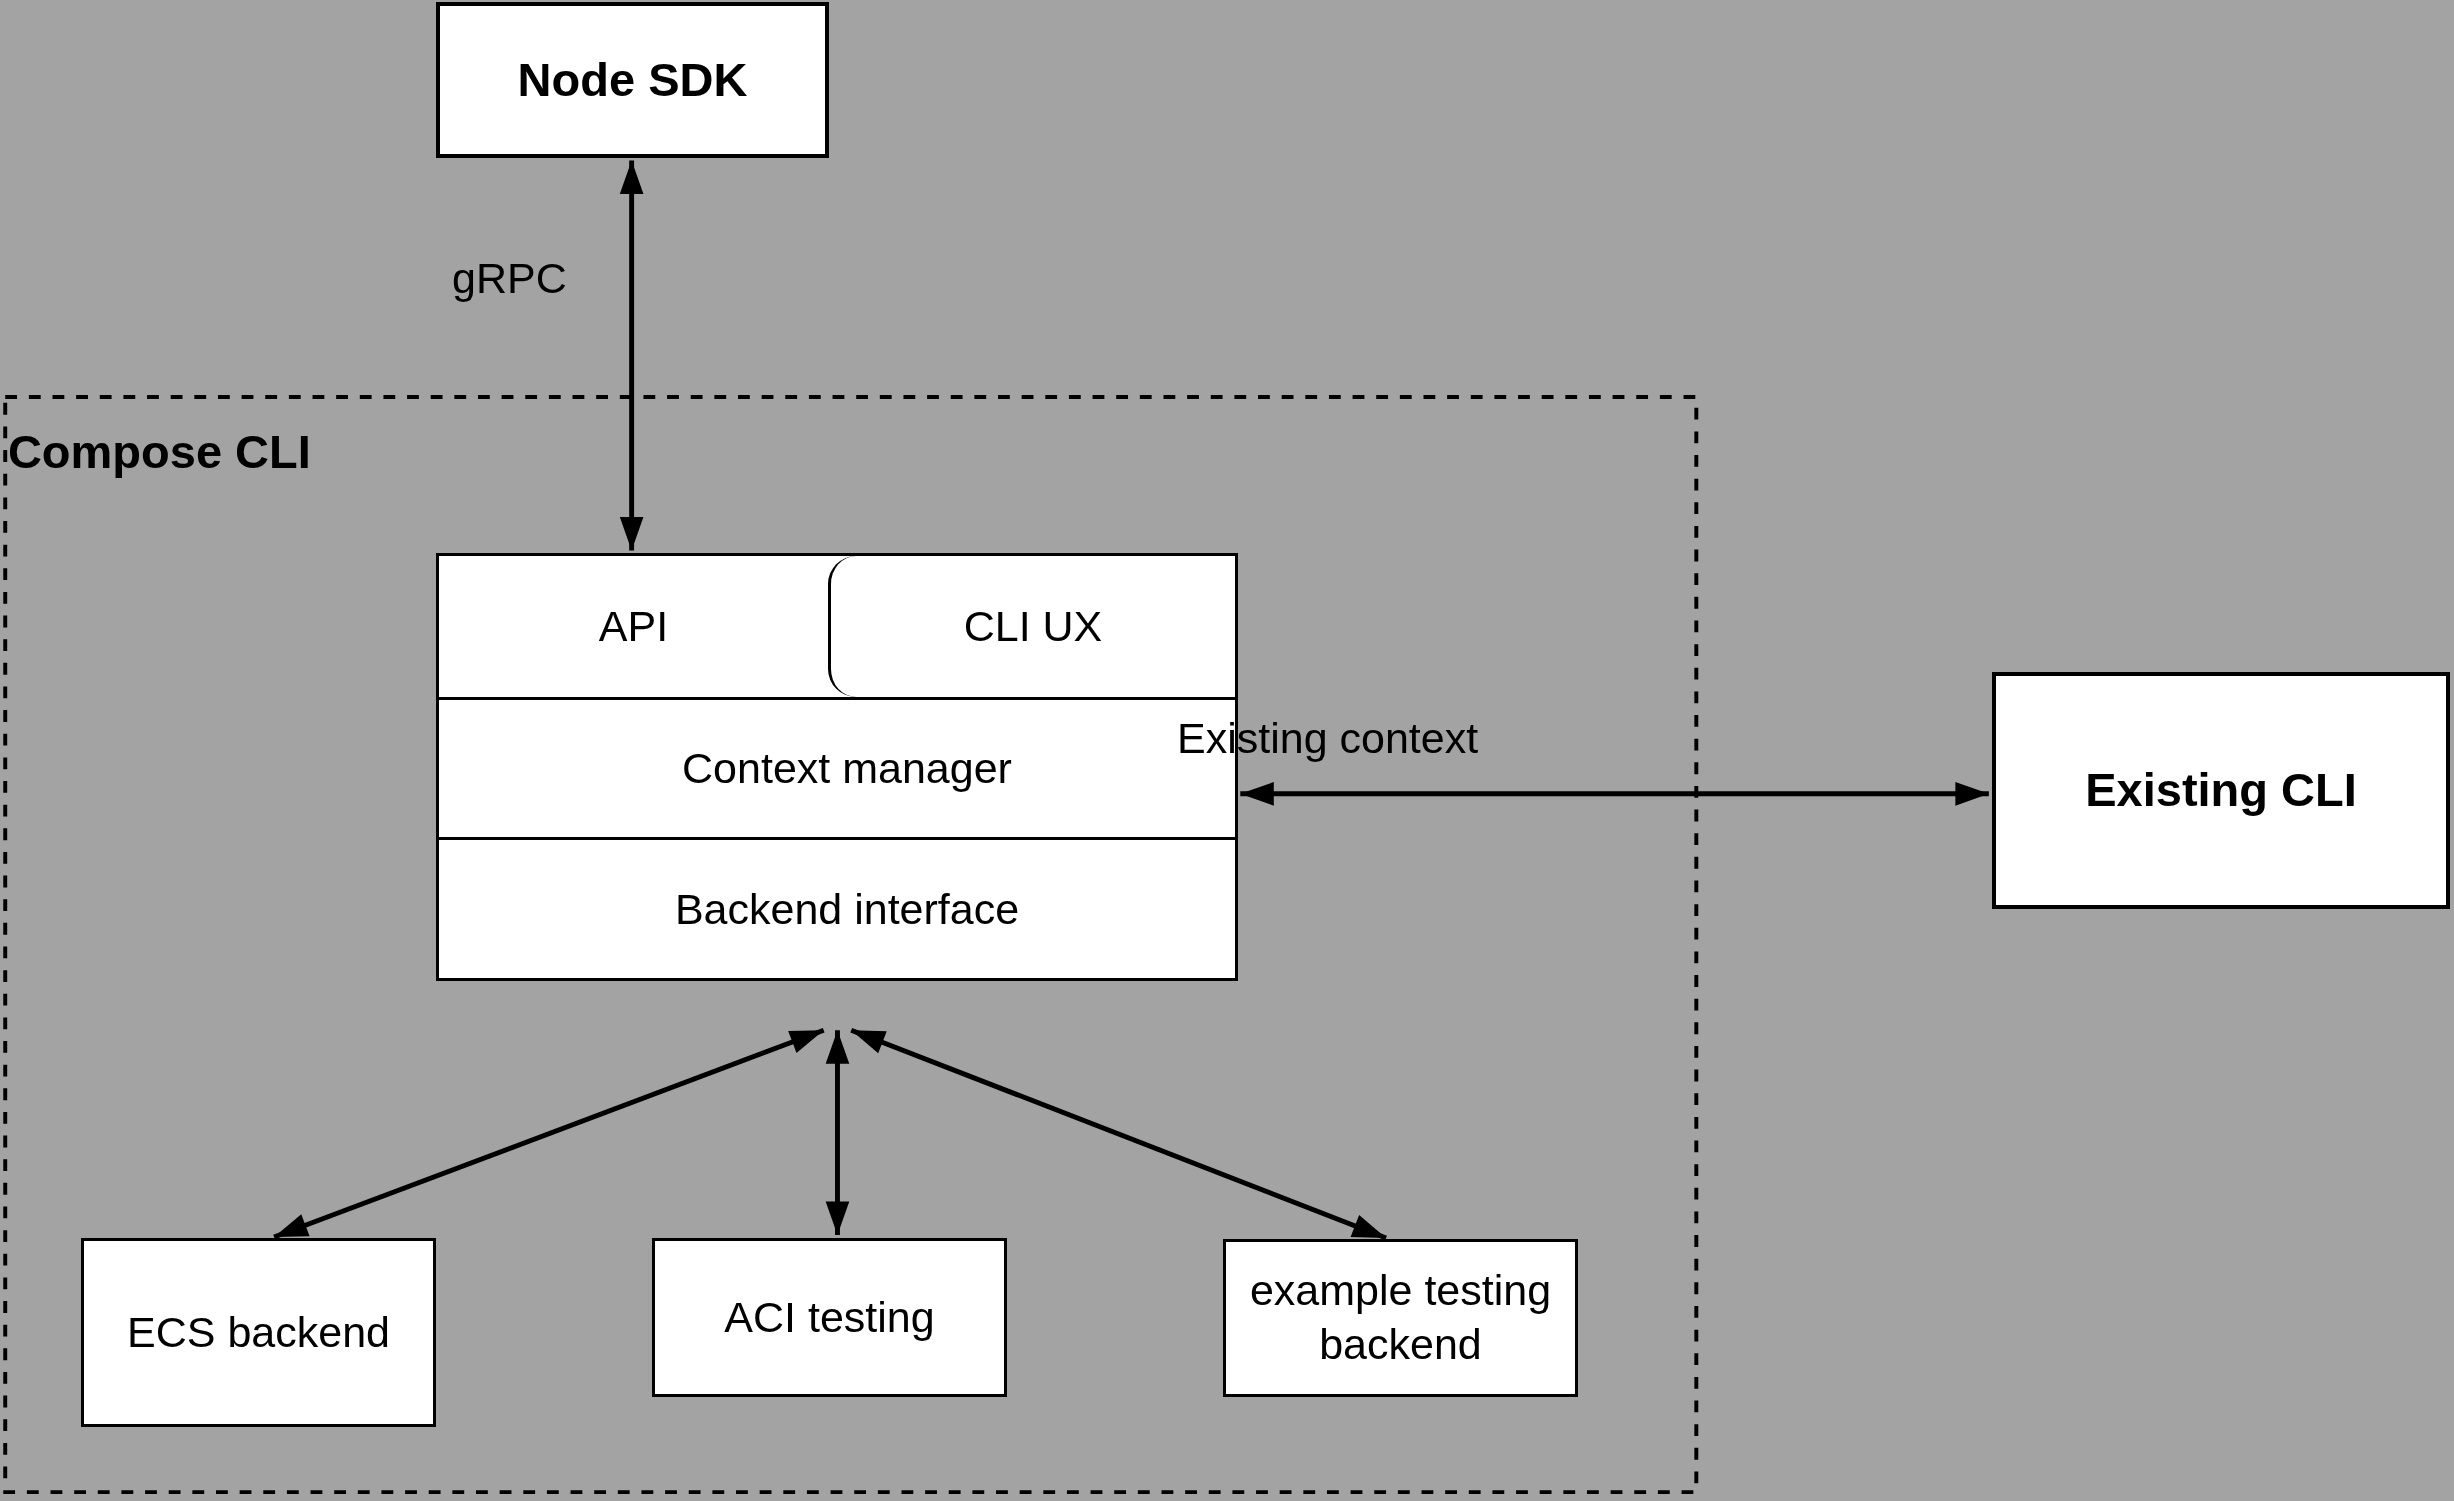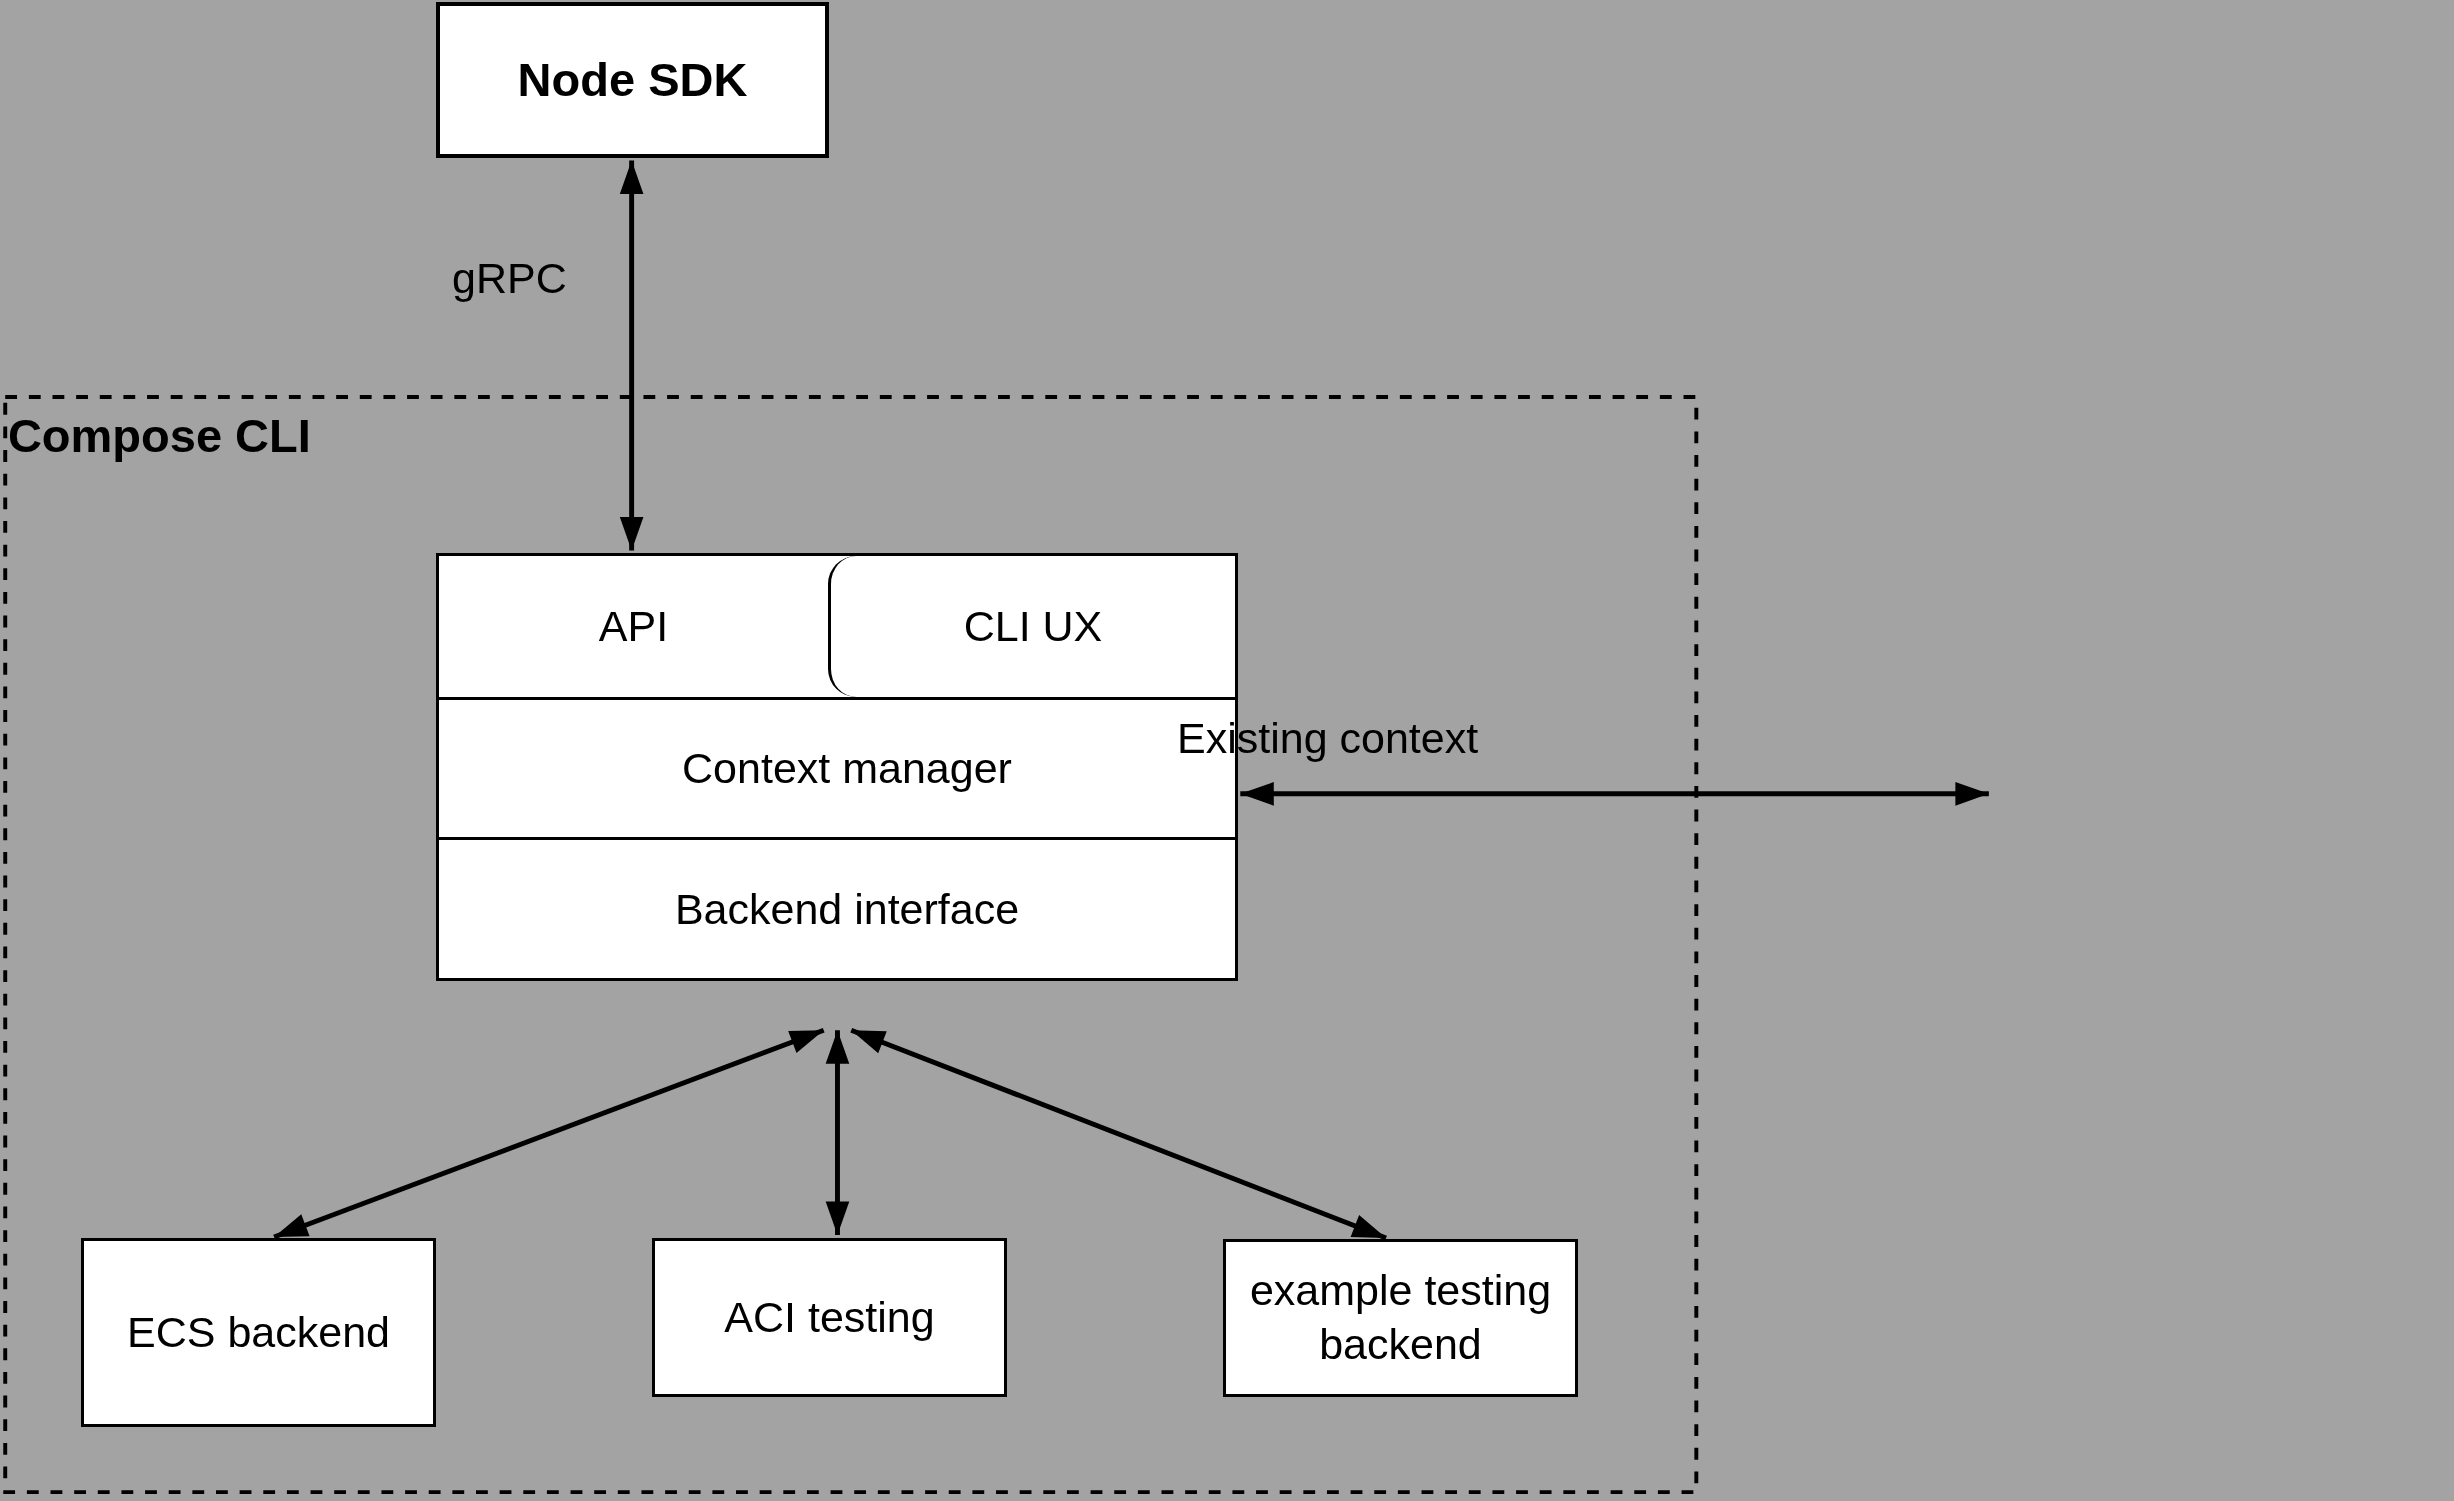--- a/index.html
+++ b/index.html
@@ -52,21 +52,21 @@
   .cell-right { border-left: 3.9px solid #000000; border-radius: 28px; }
   .row-mid, .row-bottom { border-top: 3.9px solid #000000; padding-left: 20px; }
   .float-label {
     position: absolute;
     font-size: 43px;
     line-height: 55px;
     text-align: left;
     white-space: nowrap;
     color: #000000;
   }
-  .float-label.bold { font-weight: 700; font-size: 47px; line-height: 51px; text-align: left; }
+  .float-label.bold { font-weight: 700; font-size: 47px; line-height: 51px; text-align: left; margin-top: 16px; }
   svg.overlay {
     position: absolute;
     left: 0; top: 0;
     width: 2455px; height: 1501px;
     pointer-events: none;
   }
   svg.overlay line { stroke: #000000; stroke-width: 5; }
   svg.overlay .dashed-rect {
     fill: none;
     stroke: #000000;
@@ -99,20 +99,23 @@
     <div class="row-full row-mid">
       <span>Context manager</span>
     </div>
     <div class="row-full row-bottom">
       <span>Backend interface</span>
     </div>
   </div>
 
   <div class="float-label" style="left:1177px; top:711px; width:493px;">Existing context</div>
 
+  <div class="box thick bold" style="left:1992px; top:672px; width:458px; height:237px;">
+    <span>Existing CLI</span>
+  </div>
 
   <div class="box" style="left:81px; top:1238px; width:355px; height:189px;">
     <span>ECS backend</span>
   </div>
   <div class="box" style="left:652px; top:1238px; width:355px; height:159px;">
     <span>ACI testing</span>
   </div>
   <div class="box" style="left:1223px; top:1239px; width:355px; height:158px; white-space:normal; padding:0 3.9px;">
     <span>example testing backend</span>
   </div>

